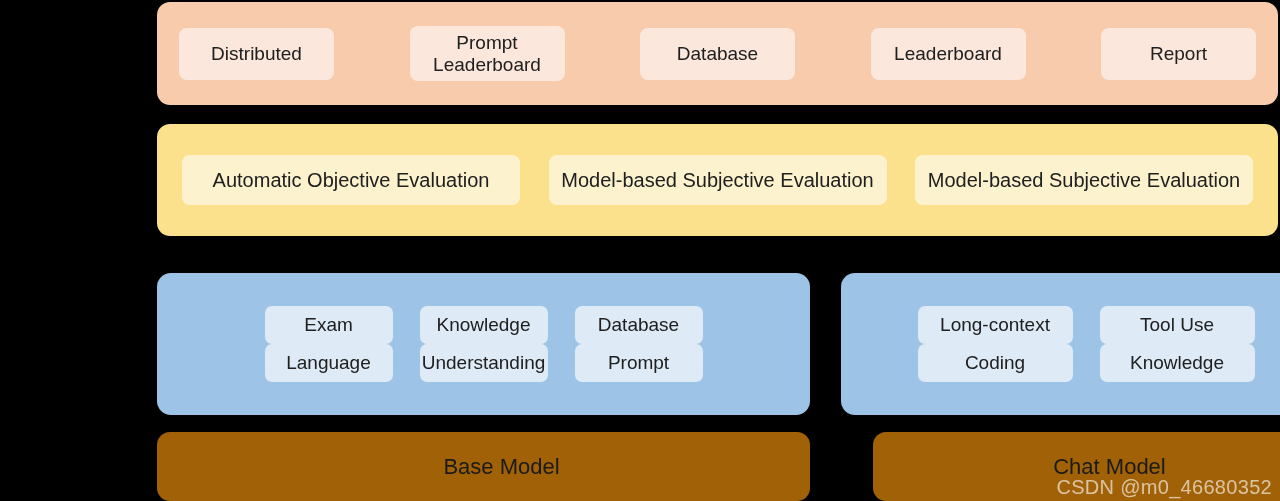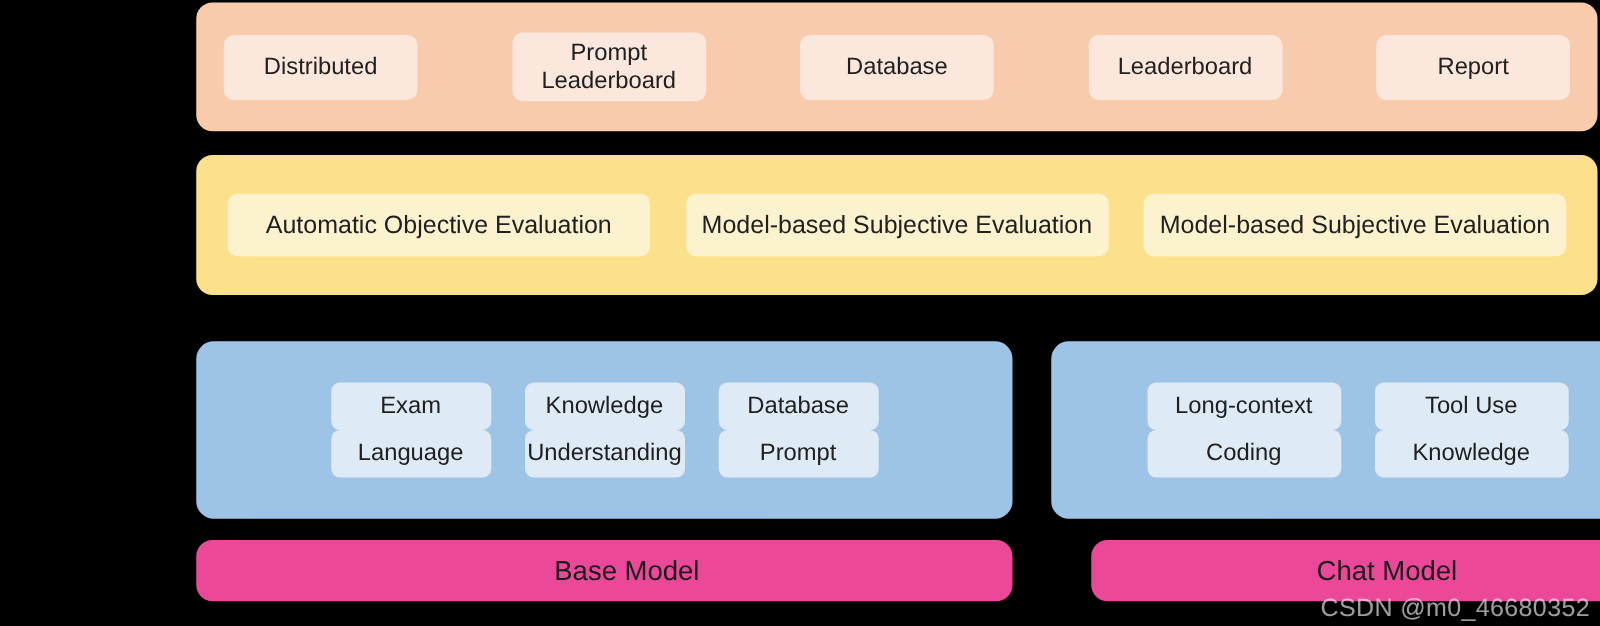--- a/index.html
+++ b/index.html
@@ -116,23 +116,23 @@
   .grid-band .chip {
     background: #DEEAF6;
     border-radius: 7px;
     height: 38px;
     width: 100%;
     font-size: 19px;
   }
 
   
   .model-band {
-    background: #ec4899;
+    background: #a16207;
     top: 432px;
-    height: 49px;
+    height: 69px;
     border-radius: 13px;
     justify-content: center;
     color: #202020;
     font-size: 22px;
     padding-left: 36px;
   }
   #model-base {
     left: 157px;
     width: 653px;
   }

